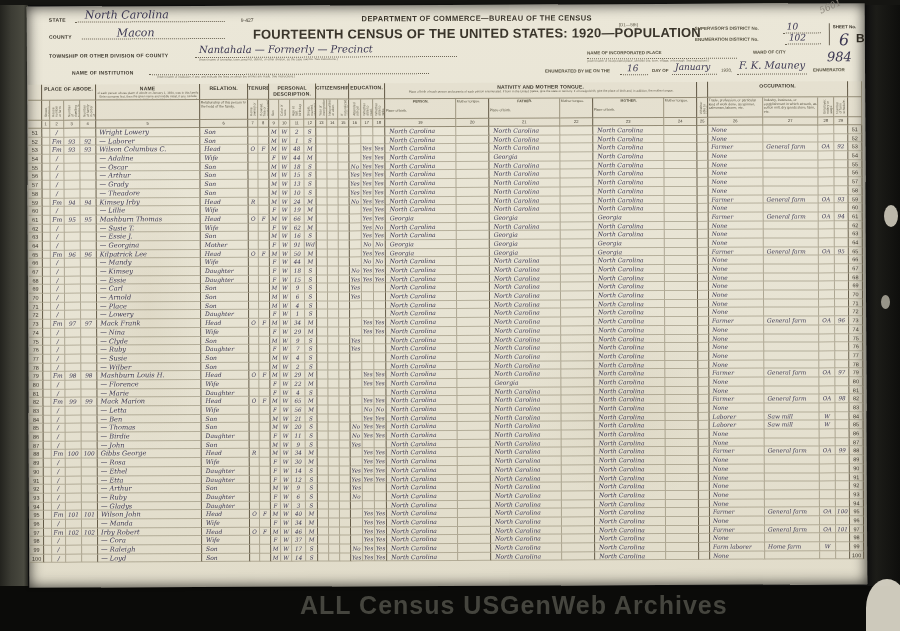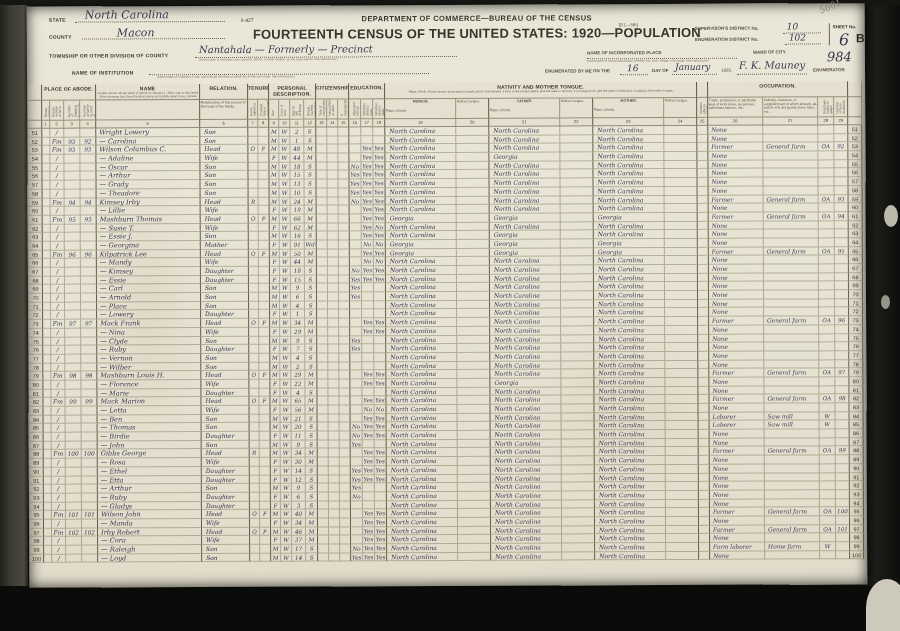--- a/index.html
+++ b/index.html
@@ -78,20 +78,21 @@
 <body>
 
 <div id="stage">
   <div class="edge" id="edge-left"></div>
   <div class="edge" id="edge-right"></div>
   <div class="edge" id="edge-top"></div>
   <div class="edge" id="edge-bottom"></div>
   <div class="blob" id="blob-1"></div>
   <div class="blob" id="blob-2"></div>
   <div class="blob" id="blob-corner"></div>
+  <div id="watermark">ALL Census  USGenWeb Archives</div>
 
   <div id="paper">
     <div class="stain" id="stain-1"></div>
     <div class="stain" id="stain-2"></div>
 
     <span class="lbl" style="left:22px;top:10px;">STATE</span>
     <span class="hw hwpos" style="left:58px;top:2px;font-size:11px;">North Carolina</span>
     <span class="dotline" style="left:48px;top:14px;width:150px;"></span>
 
     <span class="lbl" style="left:22px;top:27px;">COUNTY</span>
@@ -401,21 +402,21 @@
             <div class="bc hw t-sm" style="width: 16px; flex: 0 0 16px;"></div>
             <div class="bc hw t-sm hvy" style="width: 14px; flex: 0 0 14px;"></div>
             <div class="bc rno hvy" style="width: 14px; flex: 0 0 14px;">51</div>
           </div>
           <div class="row">
             <div class="bc rno hvy" style="width: 14px; flex: 0 0 14px;">52</div>
             <div class="bc hw t-sm" style="width: 8px; flex: 0 0 8px;"></div>
             <div class="bc hw t-tick" style="width: 14px; flex: 0 0 14px;">Fm</div>
             <div class="bc hw t-num" style="width: 16px; flex: 0 0 16px;">93</div>
             <div class="bc hw t-num hvy" style="width: 16px; flex: 0 0 16px;">92</div>
-            <div class="bc hw t-name hvy" style="width: 104px; flex: 0 0 104px;">— Carolina</div>
+            <div class="bc hw t-name hvy" style="width: 104px; flex: 0 0 104px;">— Laborer</div>
             <div class="bc hw t-rel hvy" style="width: 48px; flex: 0 0 48px;">Son</div>
             <div class="bc hw t-sm" style="width: 10px; flex: 0 0 10px;"></div>
             <div class="bc hw t-sm hvy" style="width: 11px; flex: 0 0 11px;"></div>
             <div class="bc hw t-sm" style="width: 10px; flex: 0 0 10px;">M</div>
             <div class="bc hw t-sm" style="width: 11px; flex: 0 0 11px;">W</div>
             <div class="bc hw t-sm" style="width: 14px; flex: 0 0 14px;">1</div>
             <div class="bc hw t-sm hvy" style="width: 12px; flex: 0 0 12px;">S</div>
             <div class="bc hw t-sm" style="width: 11px; flex: 0 0 11px;"></div>
             <div class="bc hw t-sm" style="width: 11px; flex: 0 0 11px;"></div>
             <div class="bc hw t-sm hvy" style="width: 11px; flex: 0 0 11px;"></div>
@@ -1226,21 +1227,21 @@
             <div class="bc hw t-sm" style="width: 16px; flex: 0 0 16px;"></div>
             <div class="bc hw t-sm hvy" style="width: 14px; flex: 0 0 14px;"></div>
             <div class="bc rno hvy" style="width: 14px; flex: 0 0 14px;">76</div>
           </div>
           <div class="row">
             <div class="bc rno hvy" style="width: 14px; flex: 0 0 14px;">77</div>
             <div class="bc hw t-sm" style="width: 8px; flex: 0 0 8px;"></div>
             <div class="bc hw t-tick" style="width: 14px; flex: 0 0 14px;">/</div>
             <div class="bc hw t-num" style="width: 16px; flex: 0 0 16px;"></div>
             <div class="bc hw t-num hvy" style="width: 16px; flex: 0 0 16px;"></div>
-            <div class="bc hw t-name hvy" style="width: 104px; flex: 0 0 104px;">— Vernon</div>
+            <div class="bc hw t-name hvy" style="width: 104px; flex: 0 0 104px;">— Susie</div>
             <div class="bc hw t-rel hvy" style="width: 48px; flex: 0 0 48px;">Son</div>
             <div class="bc hw t-sm" style="width: 10px; flex: 0 0 10px;"></div>
             <div class="bc hw t-sm hvy" style="width: 11px; flex: 0 0 11px;"></div>
             <div class="bc hw t-sm" style="width: 10px; flex: 0 0 10px;">M</div>
             <div class="bc hw t-sm" style="width: 11px; flex: 0 0 11px;">W</div>
             <div class="bc hw t-sm" style="width: 14px; flex: 0 0 14px;">4</div>
             <div class="bc hw t-sm hvy" style="width: 12px; flex: 0 0 12px;">S</div>
             <div class="bc hw t-sm" style="width: 11px; flex: 0 0 11px;"></div>
             <div class="bc hw t-sm" style="width: 11px; flex: 0 0 11px;"></div>
             <div class="bc hw t-sm hvy" style="width: 11px; flex: 0 0 11px;"></div>

